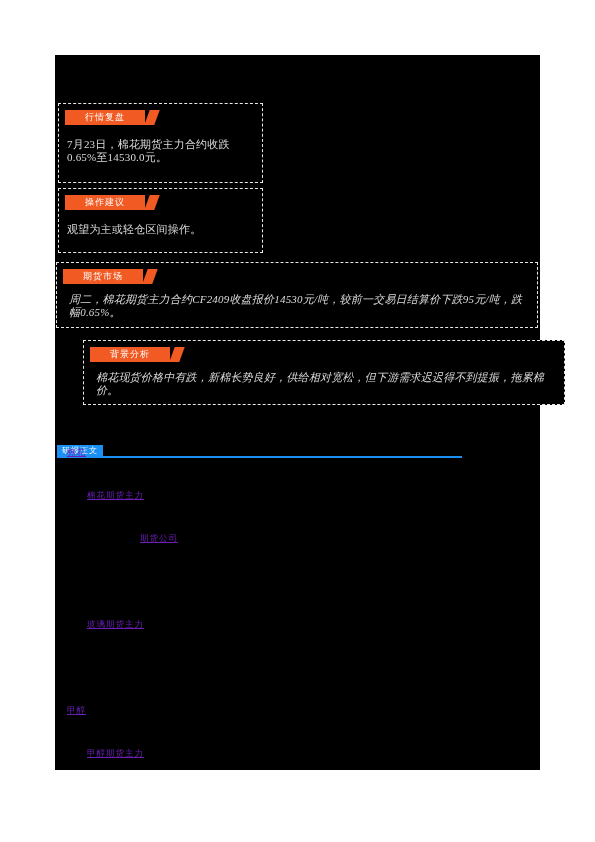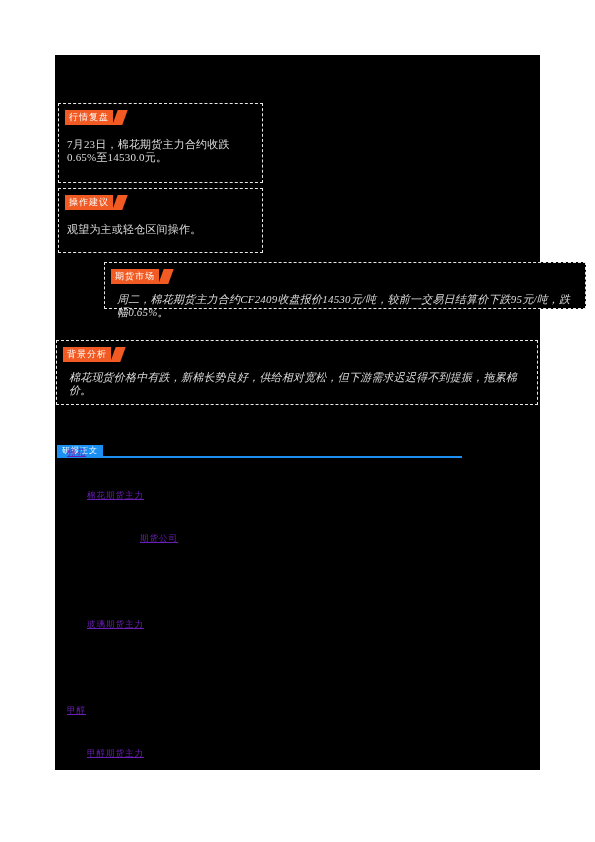--- a/index.html
+++ b/index.html
@@ -38,38 +38,38 @@
     position: absolute;
     border: 1px dashed #e8e8e8;
     box-sizing: border-box;
     background: #000000;
   }
   .block.narrow { left: 3px; width: 205px; }
   .block.wide   { left: 1px; width: 482px; }
 
   .b-quote   { top: 48px;  height: 80px; }
   .b-advice  { top: 133px; height: 65px; }
-  .b-market  { top: 207px; height: 47px; margin-left: 48px; }
-  .b-bg      { top: 285px; height: 65px; }
+  .b-market  { top: 207px; height: 66px; }
+  .b-bg      { top: 285px; height: 65px; margin-left: 27px; }
 
   
   .badge-wrap {
     position: absolute;
     left: 6px;
     top: 6px;
     display: flex;
     align-items: stretch;
     height: 15px;
   }
   .badge {
     background: #f15a22;
     color: #ffffff;
     font-size: 9px;
     line-height: 15px;
-    padding: 0 4px;
+    padding: 0 20px;
     letter-spacing: 1px;
     font-family: "Liberation Sans", "DejaVu Sans", sans-serif;
     white-space: nowrap;
   }
   .badge-tail {
     width: 10px;
     background: #f15a22;
     margin-left: 2px;
     transform: skewX(-20deg);
   }

